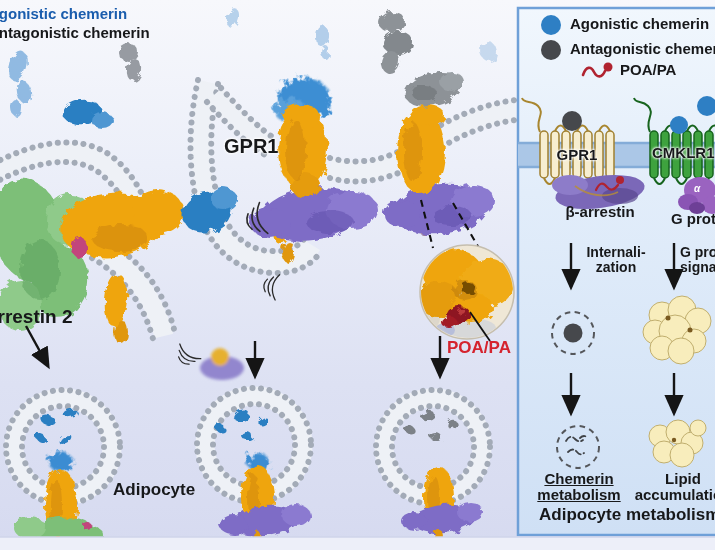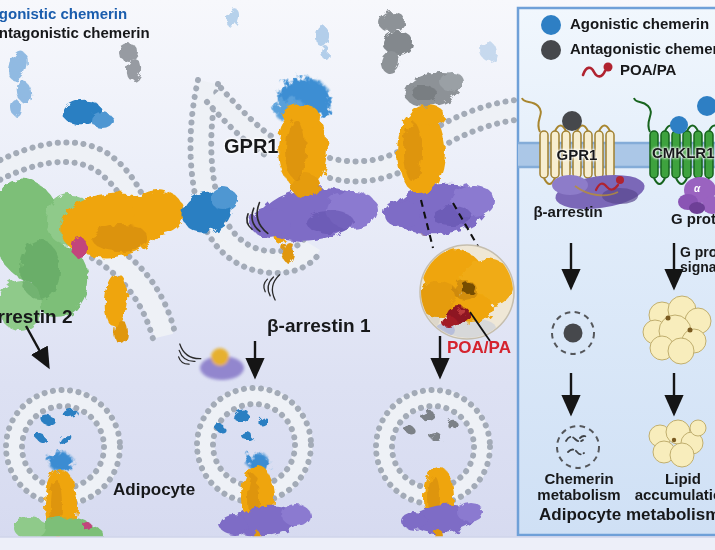--- a/index.html
+++ b/index.html
@@ -392,39 +392,42 @@
   </g>
 
   <rect x="0" y="537" width="715" height="13" fill="#edeff9"></rect>
   <line x1="0" y1="537" x2="715" y2="537" stroke="#cfd4ea" stroke-width="1.5"></line>
 </svg>
 
 <div class="lb blue" style="left:-12px;top:6px;font-size:15px;">Agonistic chemerin</div>
 <div class="lb" style="left:-12px;top:25px;font-size:15px;">Antagonistic chemerin</div>
 <div class="lb halo" style="left:224px;top:136px;font-size:20px;">GPR1</div>
 <div class="lb" style="left:-31px;top:307px;font-size:19px;">β-arrestin 2</div>
-<div class="lb" style="left:267px;top:316px;font-size:19px;">β-arrestin 1</div>
 <div class="lb red" style="left:447px;top:339px;font-size:17px;">POA/PA</div>
 <div class="lb" style="left:113px;top:481px;font-size:17px;">Adipocyte</div>
 
 <div class="lb" style="left:570px;top:16px;font-size:15px;">Agonistic chemerin</div>
 <div class="lb" style="left:570px;top:41px;font-size:15px;">Antagonistic chemerin</div>
 <div class="lb" style="left:620px;top:62px;font-size:15px;">POA/PA</div>
 
 <div class="lb halo ctr" style="left:551px;top:147px;width:52px;font-size:15px;">GPR1</div>
 <div class="lb halo" style="left:652px;top:145px;font-size:15px;">CMKLR1</div>
-<div class="lb ctr" style="left:528px;top:204px;width:80px;font-size:15px;">β-arrestin</div>
+<div class="lb ctr" style="left:560px;top:204px;width:80px;font-size:15px;">β-arrestin</div>
 <div class="lb" style="left:671px;top:211px;font-size:15px;">G protein</div>
 <div class="lb" style="left:694px;top:184px;font-size:10px;color:#fff;font-style:italic;">α</div>
 
+<div class="lb ctr" style="left:579px;top:245px;width:74px;font-size:14px;">
+  <span>Internali-</span><br>
+  <span>zation</span>
+</div>
 <div class="lb" style="left:680px;top:245px;font-size:14px;">
   <span>G protein</span><br>
   <span>signaling</span>
 </div>
-<div class="lb ctr" style="left:536px;top:471px;width:86px;font-size:15px;">
+<div class="lb ctr" style="left:536px;top:471px;width:86px;font-size:15px;text-decoration:underline;">
   <span>Chemerin</span><br>
   <span>metabolism</span>
 </div>
 <div class="lb ctr" style="left:632px;top:471px;width:102px;font-size:15px;">
   <span>Lipid</span><br>
   <span>accumulation</span>
 </div>
 <div class="lb" style="left:539px;top:506px;font-size:17px;">Adipocyte metabolism</div>
 
 </div>

